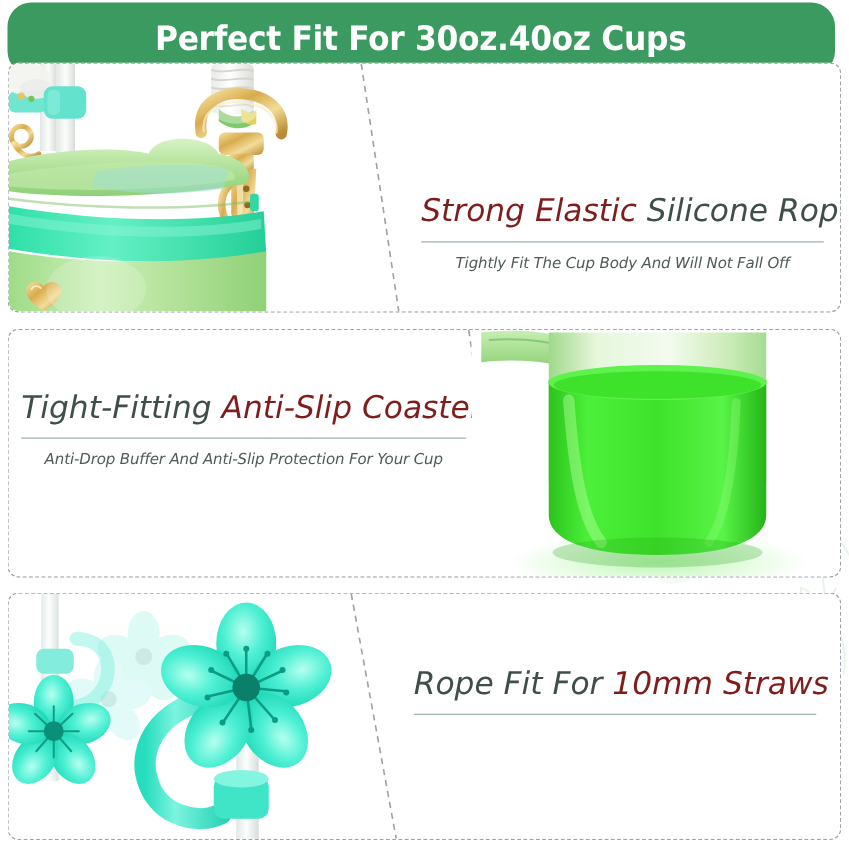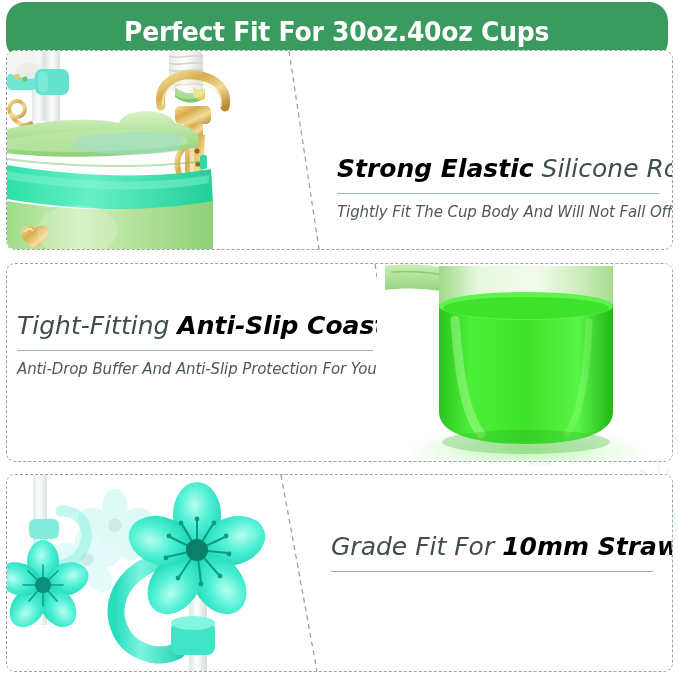--- a/index.html
+++ b/index.html
@@ -90,34 +90,34 @@
   }
   .headline {
     font-family: "DejaVu Sans", "Liberation Sans", sans-serif;
     font-style: italic;
     font-size: 25px;
     line-height: 1.15;
     color: #3f4e48;
     white-space: nowrap;
   }
   .headline .hi {
-    font-weight: bold;
-    color: #000000;
+    font-weight: normal;
+    color: #7f1d1d;
   }
   .rule {
     height: 1.4px;
     background: #7f9a92;
     opacity: 0.75;
     margin-top: 9px;
     margin-bottom: 9px;
   }
   .subline {
     font-family: "DejaVu Sans", "Liberation Sans", sans-serif;
     font-style: italic;
-    font-size: 15px;
+    font-size: 12px;
     color: #4d5a55;
     white-space: nowrap;
     letter-spacing: -0.1px;
   }
 
   
   #t1 { left: 330px; top: 104px; width: 322px; }
   #t1 .headline { text-align: left; }
   #t1 .subline  { text-align: center; }
   
@@ -471,18 +471,18 @@
           <circle cx="0" cy="-3" r="11" fill="#0a7f6a"></circle>
         </g>
       </svg>
     </div>
 
     <svg class="diag" style="left:262px;" viewBox="0 0 60 198" preserveAspectRatio="none">
       <line x1="12" y1="0" x2="48" y2="198"></line>
     </svg>
 
     <div class="textblock" id="t3" style="left:324px; top:58px; width:322px;">
-      <div class="headline"><span>Grade Fit For </span><span class="hi">10mm Straws</span><span></span></div>
+      <div class="headline"><span>Rope Fit For </span><span class="hi">10mm Straws</span><span></span></div>
       <div class="rule"></div>
     </div>
   </div>
 
 </div>
 
 </body></html>

